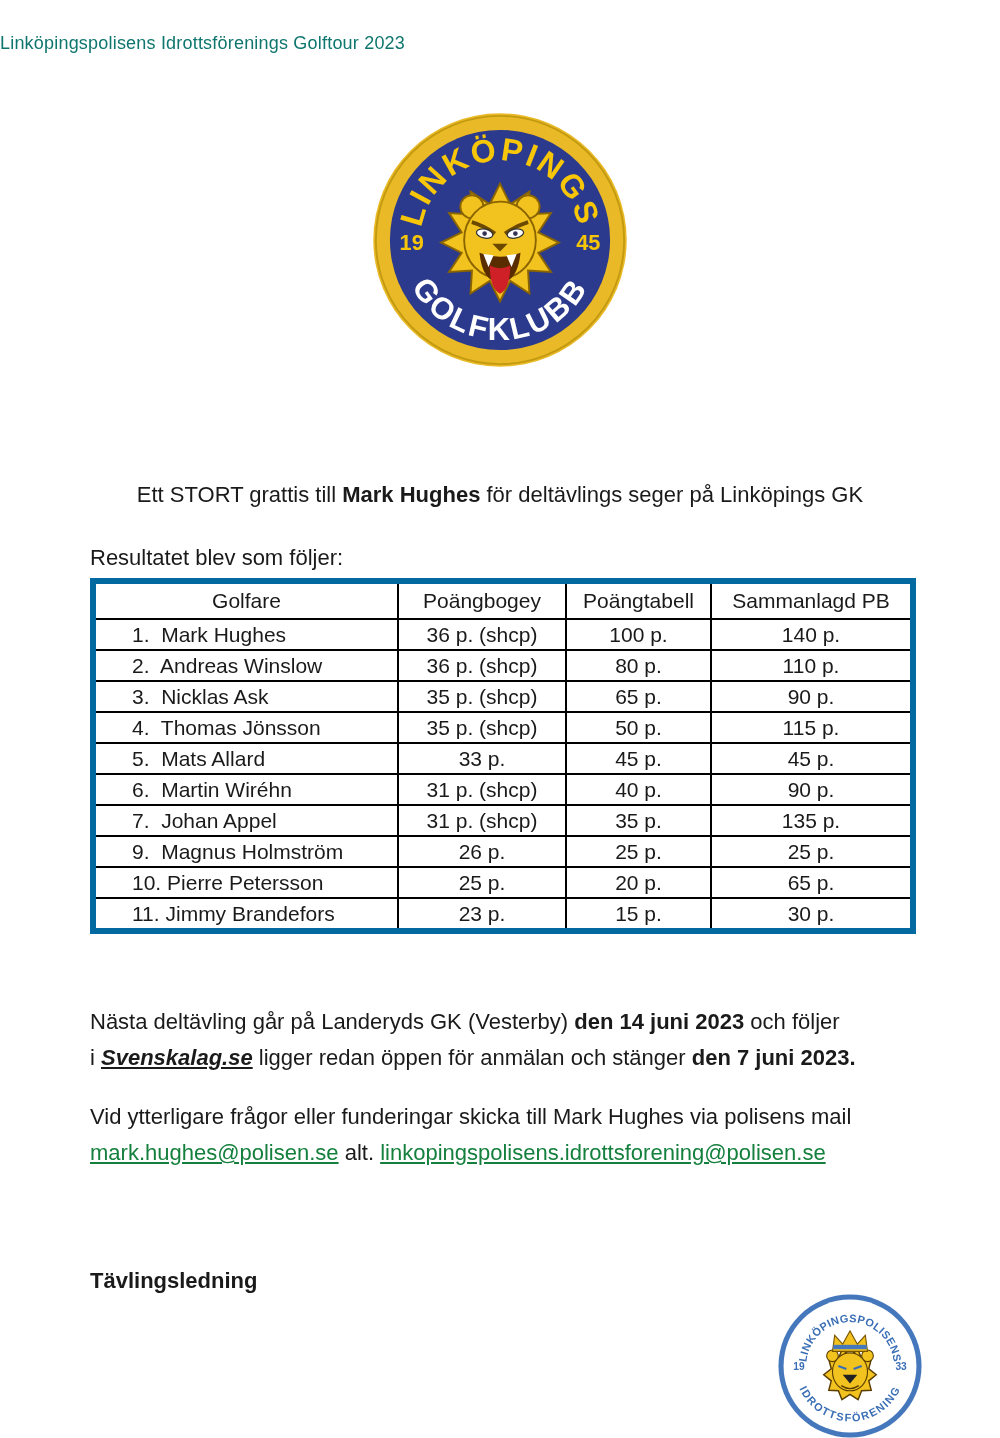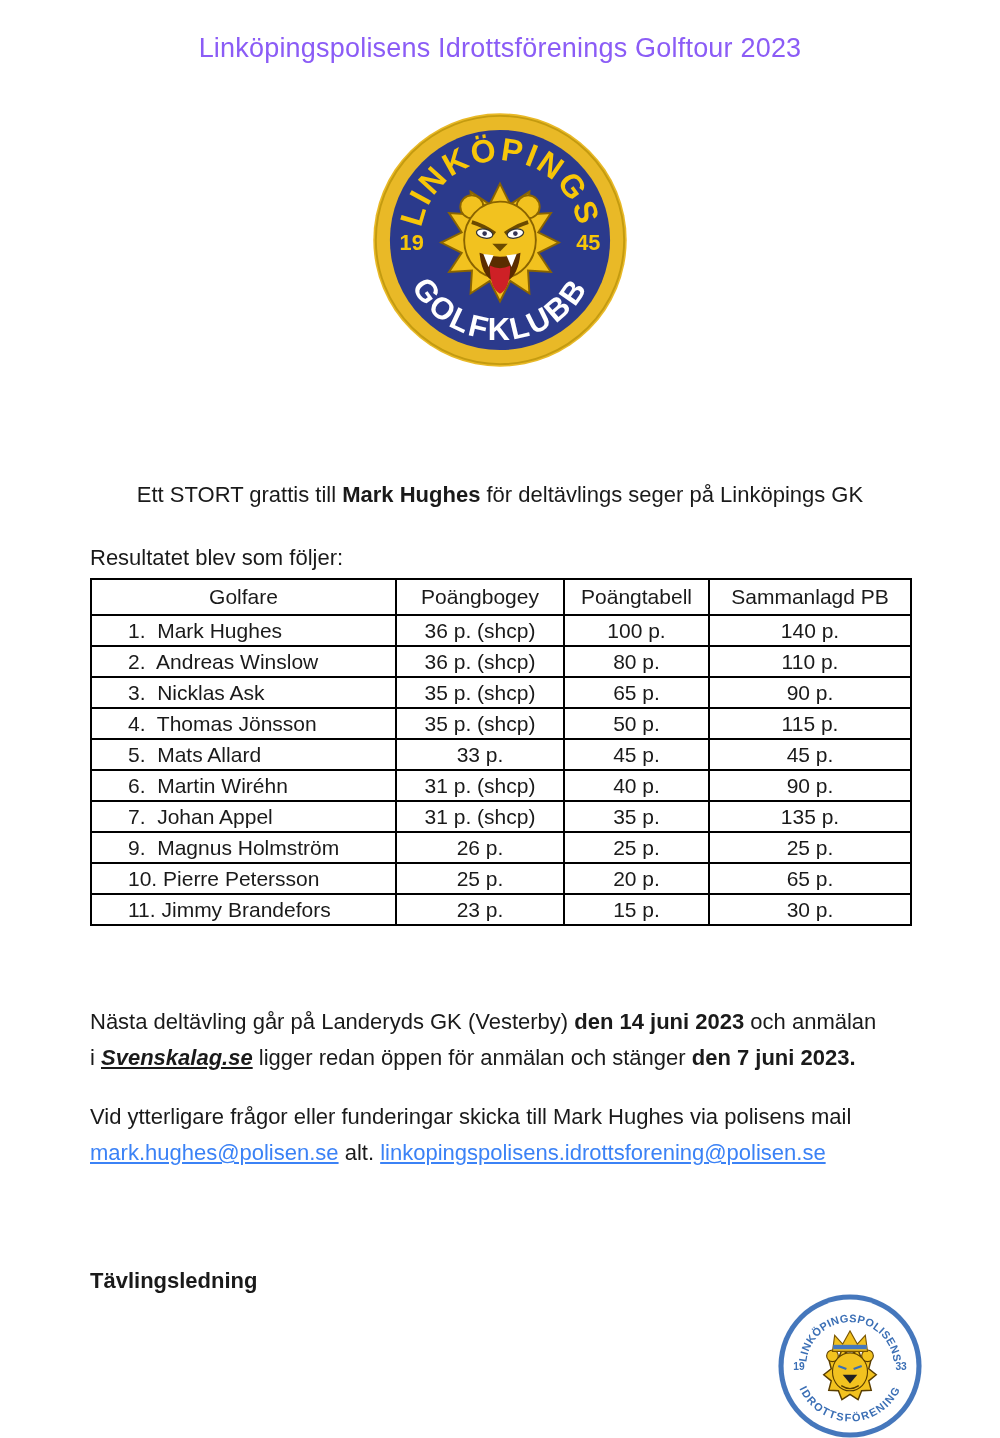--- a/index.html
+++ b/index.html
@@ -2,35 +2,35 @@
 <html><head>
 <meta charset="utf-8">
 <style>
   html,body { margin:0; padding:0; background:#ffffff; }
   .page {
     position:relative; width:1000px; height:1438px; background:#ffffff;
     font-family:"Liberation Sans", sans-serif; color:#1a1a1a; overflow:hidden;
   }
   .doc-title {
     position:absolute; top:33px; left:0; width:100%;
-    text-align:center; font-size:27px; color:#8b5cf6; letter-spacing:0.2px;
+    text-align:left; font-size:18px; color:#0f766e; letter-spacing:0.2px;
   }
   .logo-top { position:absolute; top:112px; left:372px; width:256px; height:256px; }
   .logo-bottom { position:absolute; top:1293px; left:777px; width:146px; height:146px; }
   .subtitle { position:absolute; top:390px; left:0; width:100%; text-align:center; font-size:22px; }
   .congrats { position:absolute; top:482px; left:0; width:100%; text-align:center; font-size:22px; }
   .results-intro { position:absolute; top:532px; left:90px; font-size:22px;margin-top:13px; }
   .b { font-weight:bold; }
   .site { font-weight:bold; font-style:italic; text-decoration:underline; }
-  .link { color:#3b82f6; text-decoration:underline; cursor:pointer; }
+  .link { color:#15803d; text-decoration:underline; cursor:pointer; }
 
   table.results {
     position:absolute; top:578px; left:90px; width:820px;
     border-collapse:collapse; table-layout:fixed; font-size:21px;
-    border:1px solid #0369a1;
+    border:6px solid #0369a1;
   }
   table.results th, table.results td { border:2px solid #000; padding:0; overflow:hidden; white-space:nowrap; }
   table.results th { height:34px; font-weight:normal; text-align:center; }
   table.results td { height:29px; line-height:29px; text-align:center; }
   table.results td:first-child { text-align:left; padding-left:36px; }
 
   .para { position:absolute; left:90px; width:840px; font-size:22px; line-height:36px; }
   .para1 { top:1004px; }
   .para2 { top:1099px; }
   .signature { position:absolute; top:1240px; left:90px; font-size:22px; font-weight:bold;margin-top:28px; }
@@ -154,21 +154,21 @@
         </tr>
         <tr>
           <td>11. Jimmy Brandefors</td>
           <td>23 p.</td>
           <td>15 p.</td>
           <td>30 p.</td>
         </tr>
       </tbody>
   </table>
 
-  <div class="para para1"><span>Nästa deltävling går på Landeryds GK (Vesterby) </span><span class="b">den 14 juni 2023</span><span> och anmälan</span><br><span>i </span><span class="site">Svenskalag.se</span><span> ligger redan öppen för anmälan och stänger </span><span class="b">den 7 juni 2023.</span></div>
+  <div class="para para1"><span>Nästa deltävling går på Landeryds GK (Vesterby) </span><span class="b">den 14 juni 2023</span><span> och följer</span><br><span>i </span><span class="site">Svenskalag.se</span><span> ligger redan öppen för anmälan och stänger </span><span class="b">den 7 juni 2023.</span></div>
 
   <div class="para para2"><span>Vid ytterligare frågor eller funderingar skicka till Mark Hughes via polisens mail</span><br><a class="link">mark.hughes@polisen.se</a><span> alt. </span><a class="link">linkopingspolisens.idrottsforening@polisen.se</a></div>
 
   <div class="signature">Tävlingsledning</div>
 
   <svg class="logo-bottom" viewBox="0 0 200 200" xmlns="http://www.w3.org/2000/svg">
     <defs>
       <path id="arcTopP" d="M 40,100 A 60,60 0 0 1 160,100"></path>
       <path id="arcBotP" d="M 24,100 A 76,76 0 0 0 176,100"></path>
     </defs>

